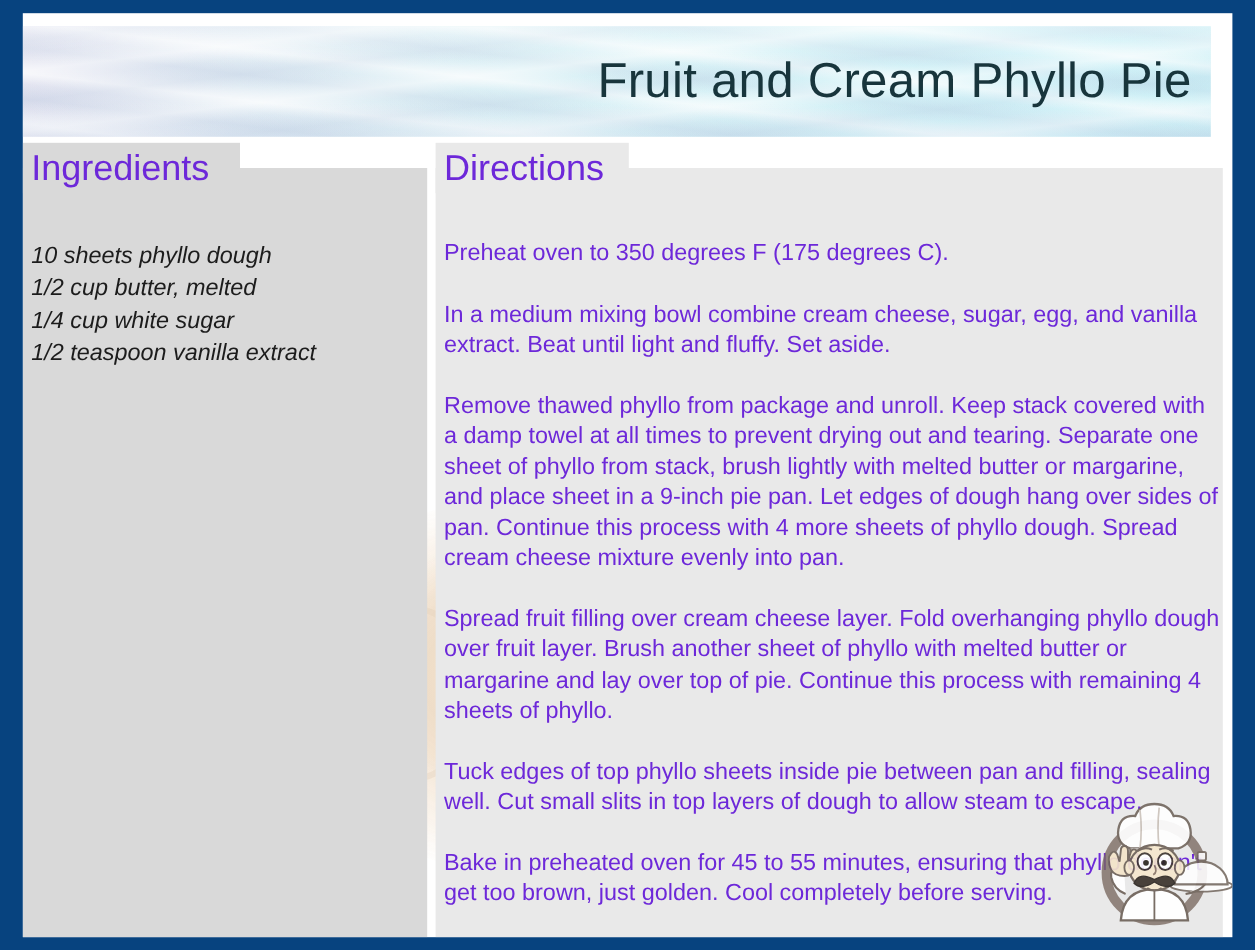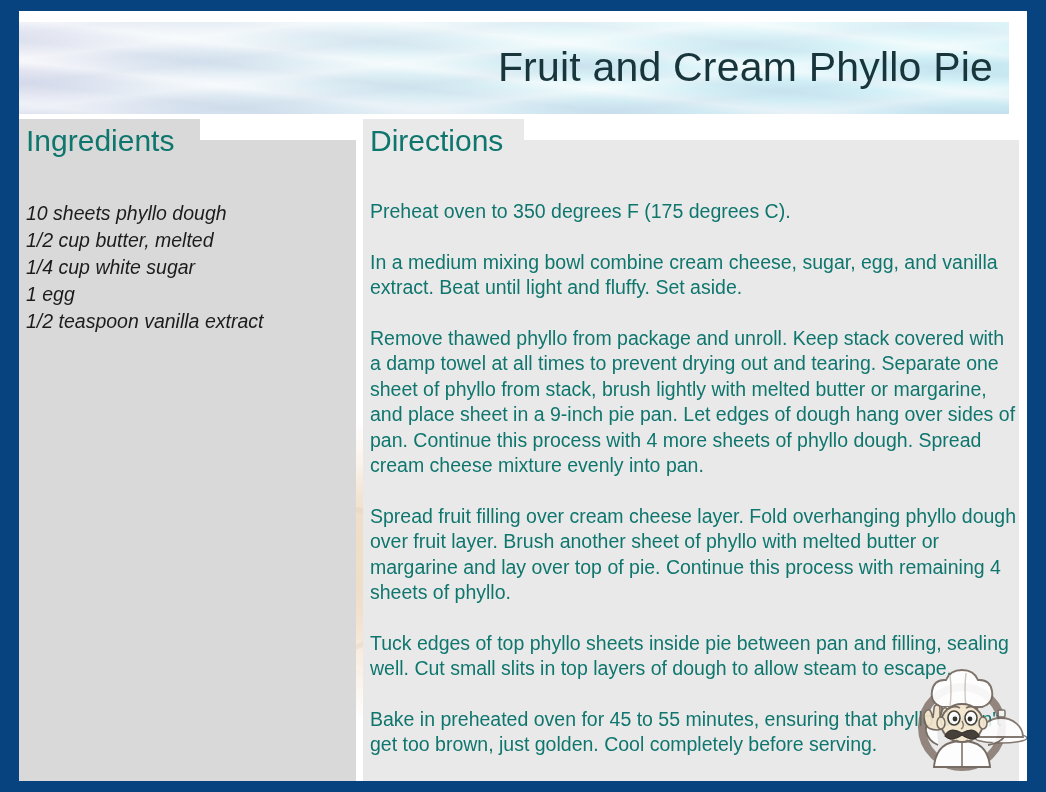--- a/index.html
+++ b/index.html
@@ -140,21 +140,21 @@
     height: 42px;
     background: #e9e9e9;
   }
 
   .section-heading {
     position: absolute;
     left: 7px;
     top: -16px;
     font-size: 30px;
     font-weight: 400;
-    color: #0f766e;
+    color: #6d28d9;
     white-space: nowrap;
     z-index: 3;
   }
 
   
   #ingredients-list {
     position: absolute;
     left: 7px;
     top: 60px;
     width: 325px;
@@ -166,21 +166,21 @@
   .ingredient-item { white-space: pre-wrap; font-style: italic; }
 
   
   #directions-body {
     position: absolute;
     left: 7px;
     top: 59px;
     width: 648px;
     font-size: 19.5px;
     line-height: 25.5px;
-    color: #0f766e;
+    color: #6d28d9;
     z-index: 3;
   }
   .direction-step {
     margin-bottom: 25px;
     white-space: pre-wrap;
   }
   .direction-step:last-child { margin-bottom: 0; }
 
   
   #chef-logo {
@@ -242,21 +242,20 @@
       </g>
     </svg>
 
     <div id="ingredients-panel">
       <div id="ingredients-heading-box"></div>
       <div class="section-heading">Ingredients</div>
       <div id="ingredients-list">
         <div class="ingredient-item">10 sheets phyllo dough</div>
         <div class="ingredient-item">1/2 cup butter, melted</div>
         <div class="ingredient-item">1/4 cup white sugar</div>
-        <div class="ingredient-item">1 egg</div>
         <div class="ingredient-item">1/2 teaspoon vanilla extract</div>
       </div>
     </div>
 
     <div id="directions-panel">
       <div id="directions-heading-box"></div>
       <div class="section-heading">Directions</div>
       <div id="directions-body">
         <div class="direction-step">Preheat oven to 350 degrees F (175 degrees C).</div>
         <div class="direction-step">In a medium mixing bowl combine cream cheese, sugar, egg, and vanilla extract. Beat until light and fluffy. Set aside.</div>

